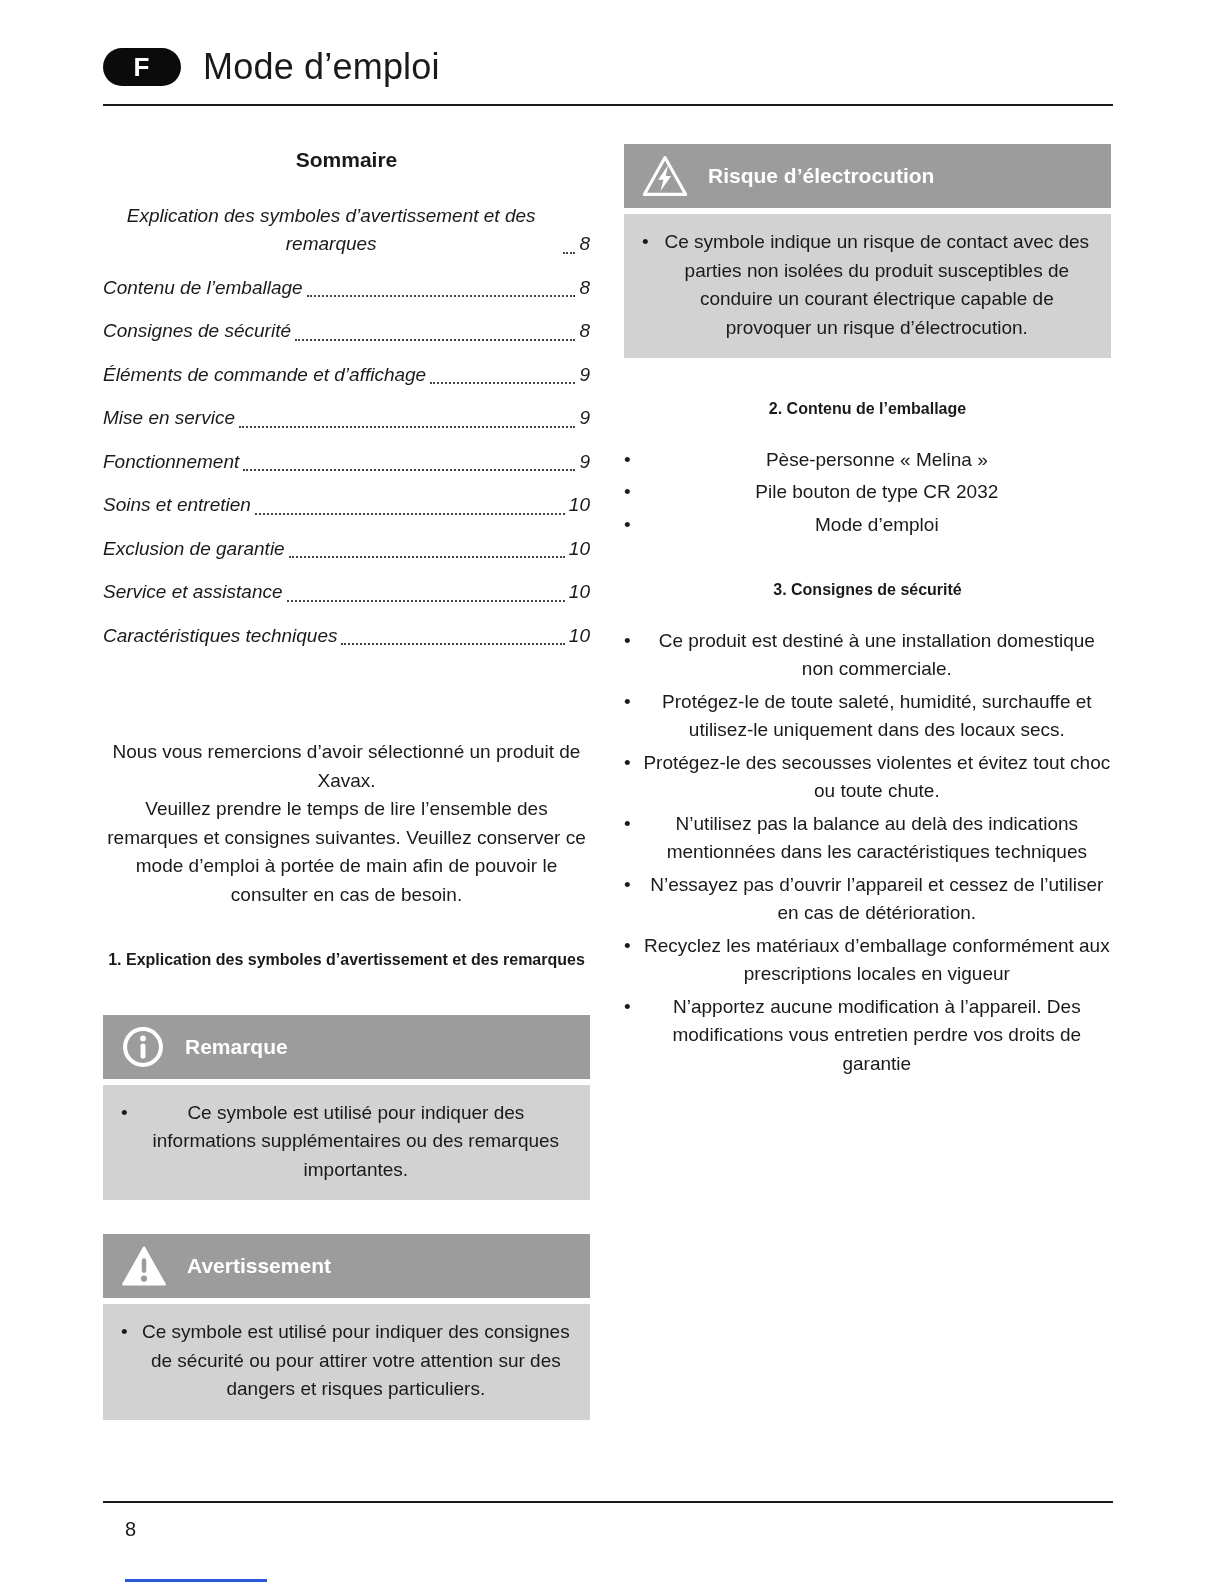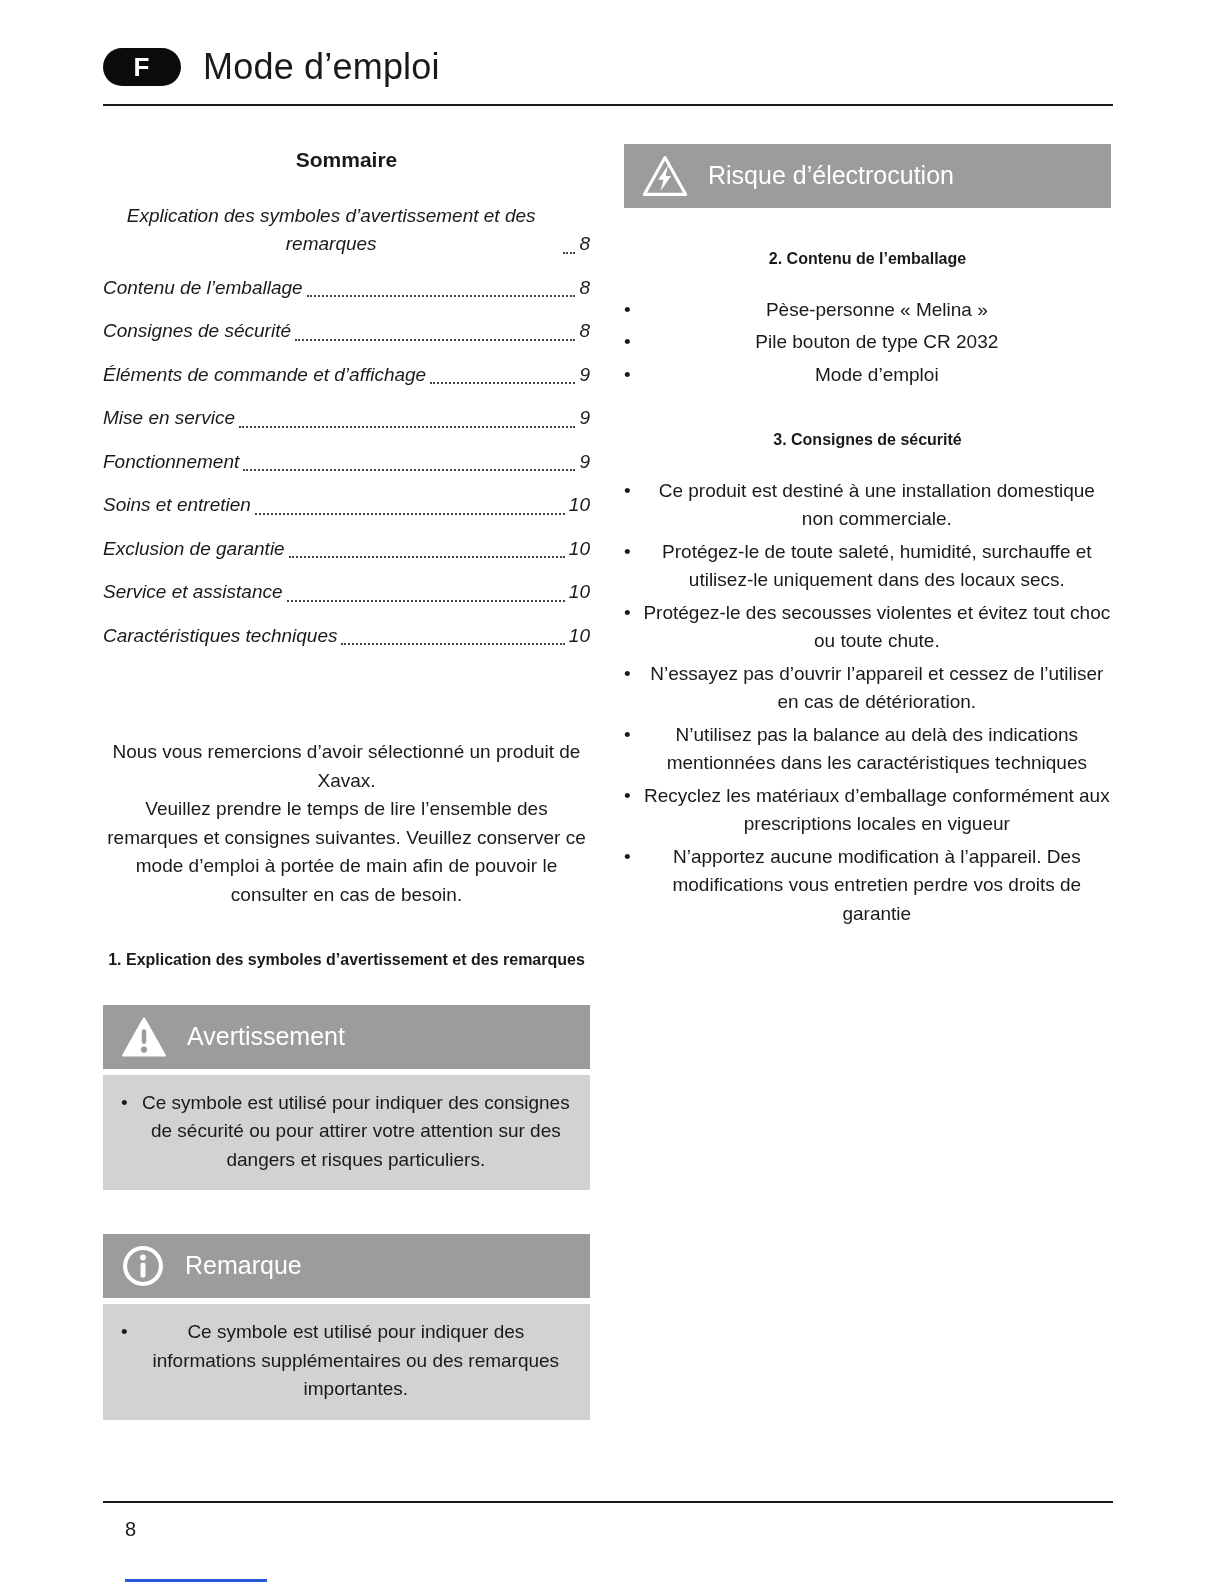--- a/index.html
+++ b/index.html
@@ -38,21 +38,21 @@
   .section-heading{font-size:16px;font-weight:bold;margin:40px 0 26px 0;line-height:1.35;}
   .section-heading.first-right{margin-top:40px;}
 
   
   .notice{margin:34px 0 0 0;}
   .notice-header{
     background:#9c9c9c;height:64px;display:flex;align-items:center;
     gap:20px;padding:0 18px;box-sizing:border-box;
   }
   .notice-header .icon{flex:0 0 auto;display:flex;align-items:center;}
-  .notice-title{color:#fff;font-weight:normal;font-size:25px;}
+  .notice-title{color:#fff;font-weight:bold;font-size:21px;}
   .notice-body{
     background:#d2d2d2;margin-top:6px;padding:14px 18px 16px 18px;
   }
   .bullet-list{list-style:none;margin:0;padding:0;}
   .bullet-item{display:flex;gap:12px;margin:0 0 6px 0;}
   .bullet-item:last-child{margin-bottom:0;}
   .bullet-item .marker{flex:0 0 auto;}
   .bullet-item .marker::before{content:"•";}
   .bullet-item .text{flex:1 1 auto;}
 
@@ -133,20 +133,41 @@
           <span class="toc-label">Caractéristiques techniques</span>
           <span class="toc-leader"></span>
           <span class="toc-page">10</span>
         </li>
       </ul>
 
       <p class="intro">Nous vous remercions d’avoir sélectionné un produit de Xavax.
 Veuillez prendre le temps de lire l’ensemble des remarques et consignes suivantes. Veuillez conserver ce mode d’emploi à portée de main afin de pouvoir le consulter en cas de besoin.</p>
 
       <h3 class="section-heading">1. Explication des symboles d’avertissement et des remarques</h3>
+
+      <div class="notice" style="margin-top:44px;">
+        <div class="notice-header">
+          <span class="icon">
+            <svg width="44" height="44" viewBox="0 0 54 54">
+              <circle cx="27" cy="27" r="22" fill="none" stroke="#ffffff" stroke-width="5"></circle>
+              <circle cx="27" cy="16.5" r="3.5" fill="#ffffff"></circle>
+              <rect x="24" y="23" width="6" height="18" rx="2" fill="#ffffff"></rect>
+            </svg>
+          </span>
+          <span class="notice-title">Remarque</span>
+        </div>
+        <div class="notice-body">
+          <ul class="bullet-list">
+            <li class="bullet-item">
+              <span class="marker"></span>
+              <span class="text">Ce symbole est utilisé pour indiquer des informations supplémentaires ou des remarques importantes.</span>
+            </li>
+          </ul>
+        </div>
+      </div>
 
       <div class="notice">
         <div class="notice-header">
           <span class="icon">
             <svg width="46" height="42" viewBox="0 0 60 54">
               <path d="M30 3 L57 51 L3 51 Z" fill="#ffffff" stroke="#ffffff" stroke-width="3" stroke-linejoin="round"></path>
               <rect x="27" y="17" width="6" height="19" rx="3" fill="#9c9c9c"></rect>
               <circle cx="30" cy="43.5" r="4" fill="#9c9c9c"></circle>
             </svg>
           </span>
@@ -155,55 +176,42 @@
         <div class="notice-body">
           <ul class="bullet-list">
             <li class="bullet-item">
               <span class="marker"></span>
               <span class="text">Ce symbole est utilisé pour indiquer des consignes de sécurité ou pour attirer votre attention sur des dangers et risques particuliers.</span>
             </li>
           </ul>
         </div>
       </div>
 
-      <div class="notice" style="margin-top:44px;">
-        <div class="notice-header">
-          <span class="icon">
-            <svg width="44" height="44" viewBox="0 0 54 54">
-              <circle cx="27" cy="27" r="22" fill="none" stroke="#ffffff" stroke-width="5"></circle>
-              <circle cx="27" cy="16.5" r="3.5" fill="#ffffff"></circle>
-              <rect x="24" y="23" width="6" height="18" rx="2" fill="#ffffff"></rect>
-            </svg>
-          </span>
-          <span class="notice-title">Remarque</span>
-        </div>
-        <div class="notice-body">
-          <ul class="bullet-list">
-            <li class="bullet-item">
-              <span class="marker"></span>
-              <span class="text">Ce symbole est utilisé pour indiquer des informations supplémentaires ou des remarques importantes.</span>
-            </li>
-          </ul>
-        </div>
-      </div>
-
     </div>
 
     <div class="col col-right">
 
       <div class="notice">
         <div class="notice-header">
           <span class="icon">
             <svg width="46" height="42" viewBox="0 0 60 54">
               <path d="M30 3 L57 51 L3 51 Z" fill="none" stroke="#ffffff" stroke-width="4" stroke-linejoin="round"></path>
               <path d="M34 13 L21 32 L28 32 L24 47 L38 27 L31 27 Z" fill="#ffffff"></path>
             </svg>
           </span>
           <span class="notice-title">Risque d’électrocution</span>
         </div>
+        <div class="notice-body">
+          <ul class="bullet-list">
+            <li class="bullet-item">
+              <span class="marker"></span>
+              <span class="text">Ce symbole indique un risque de contact avec des parties non isolées du produit susceptibles de conduire un courant électrique capable de provoquer un risque d’électrocution.</span>
+            </li>
+          </ul>
+        </div>
       </div>
 
       <h3 class="section-heading first-right">2. Contenu de l’emballage</h3>
       <ul class="bullet-list plain-bullets">
         <li class="bullet-item">
           <span class="marker"></span>
           <span class="text">Pèse-personne « Melina »</span>
         </li>
         <li class="bullet-item">
           <span class="marker"></span>
@@ -224,25 +232,25 @@
         <li class="bullet-item">
           <span class="marker"></span>
           <span class="text">Protégez-le de toute saleté, humidité, surchauffe et utilisez-le uniquement dans des locaux secs.</span>
         </li>
         <li class="bullet-item">
           <span class="marker"></span>
           <span class="text">Protégez-le des secousses violentes et évitez tout choc ou toute chute.</span>
         </li>
         <li class="bullet-item">
           <span class="marker"></span>
+          <span class="text">N’utilisez pas la balance au delà des indications mentionnées dans les caractéristiques techniques</span>
+        </li>
+        <li class="bullet-item">
+          <span class="marker"></span>
           <span class="text">N’essayez pas d’ouvrir l’appareil et cessez de l’utiliser en cas de détérioration.</span>
-        </li>
-        <li class="bullet-item">
-          <span class="marker"></span>
-          <span class="text">N’utilisez pas la balance au delà des indications mentionnées dans les caractéristiques techniques</span>
         </li>
         <li class="bullet-item">
           <span class="marker"></span>
           <span class="text">Recyclez les matériaux d’emballage conformément aux prescriptions locales en vigueur</span>
         </li>
         <li class="bullet-item">
           <span class="marker"></span>
           <span class="text">N’apportez aucune modification à l’appareil. Des modifications vous entretien perdre vos droits de garantie</span>
         </li>
       </ul>

